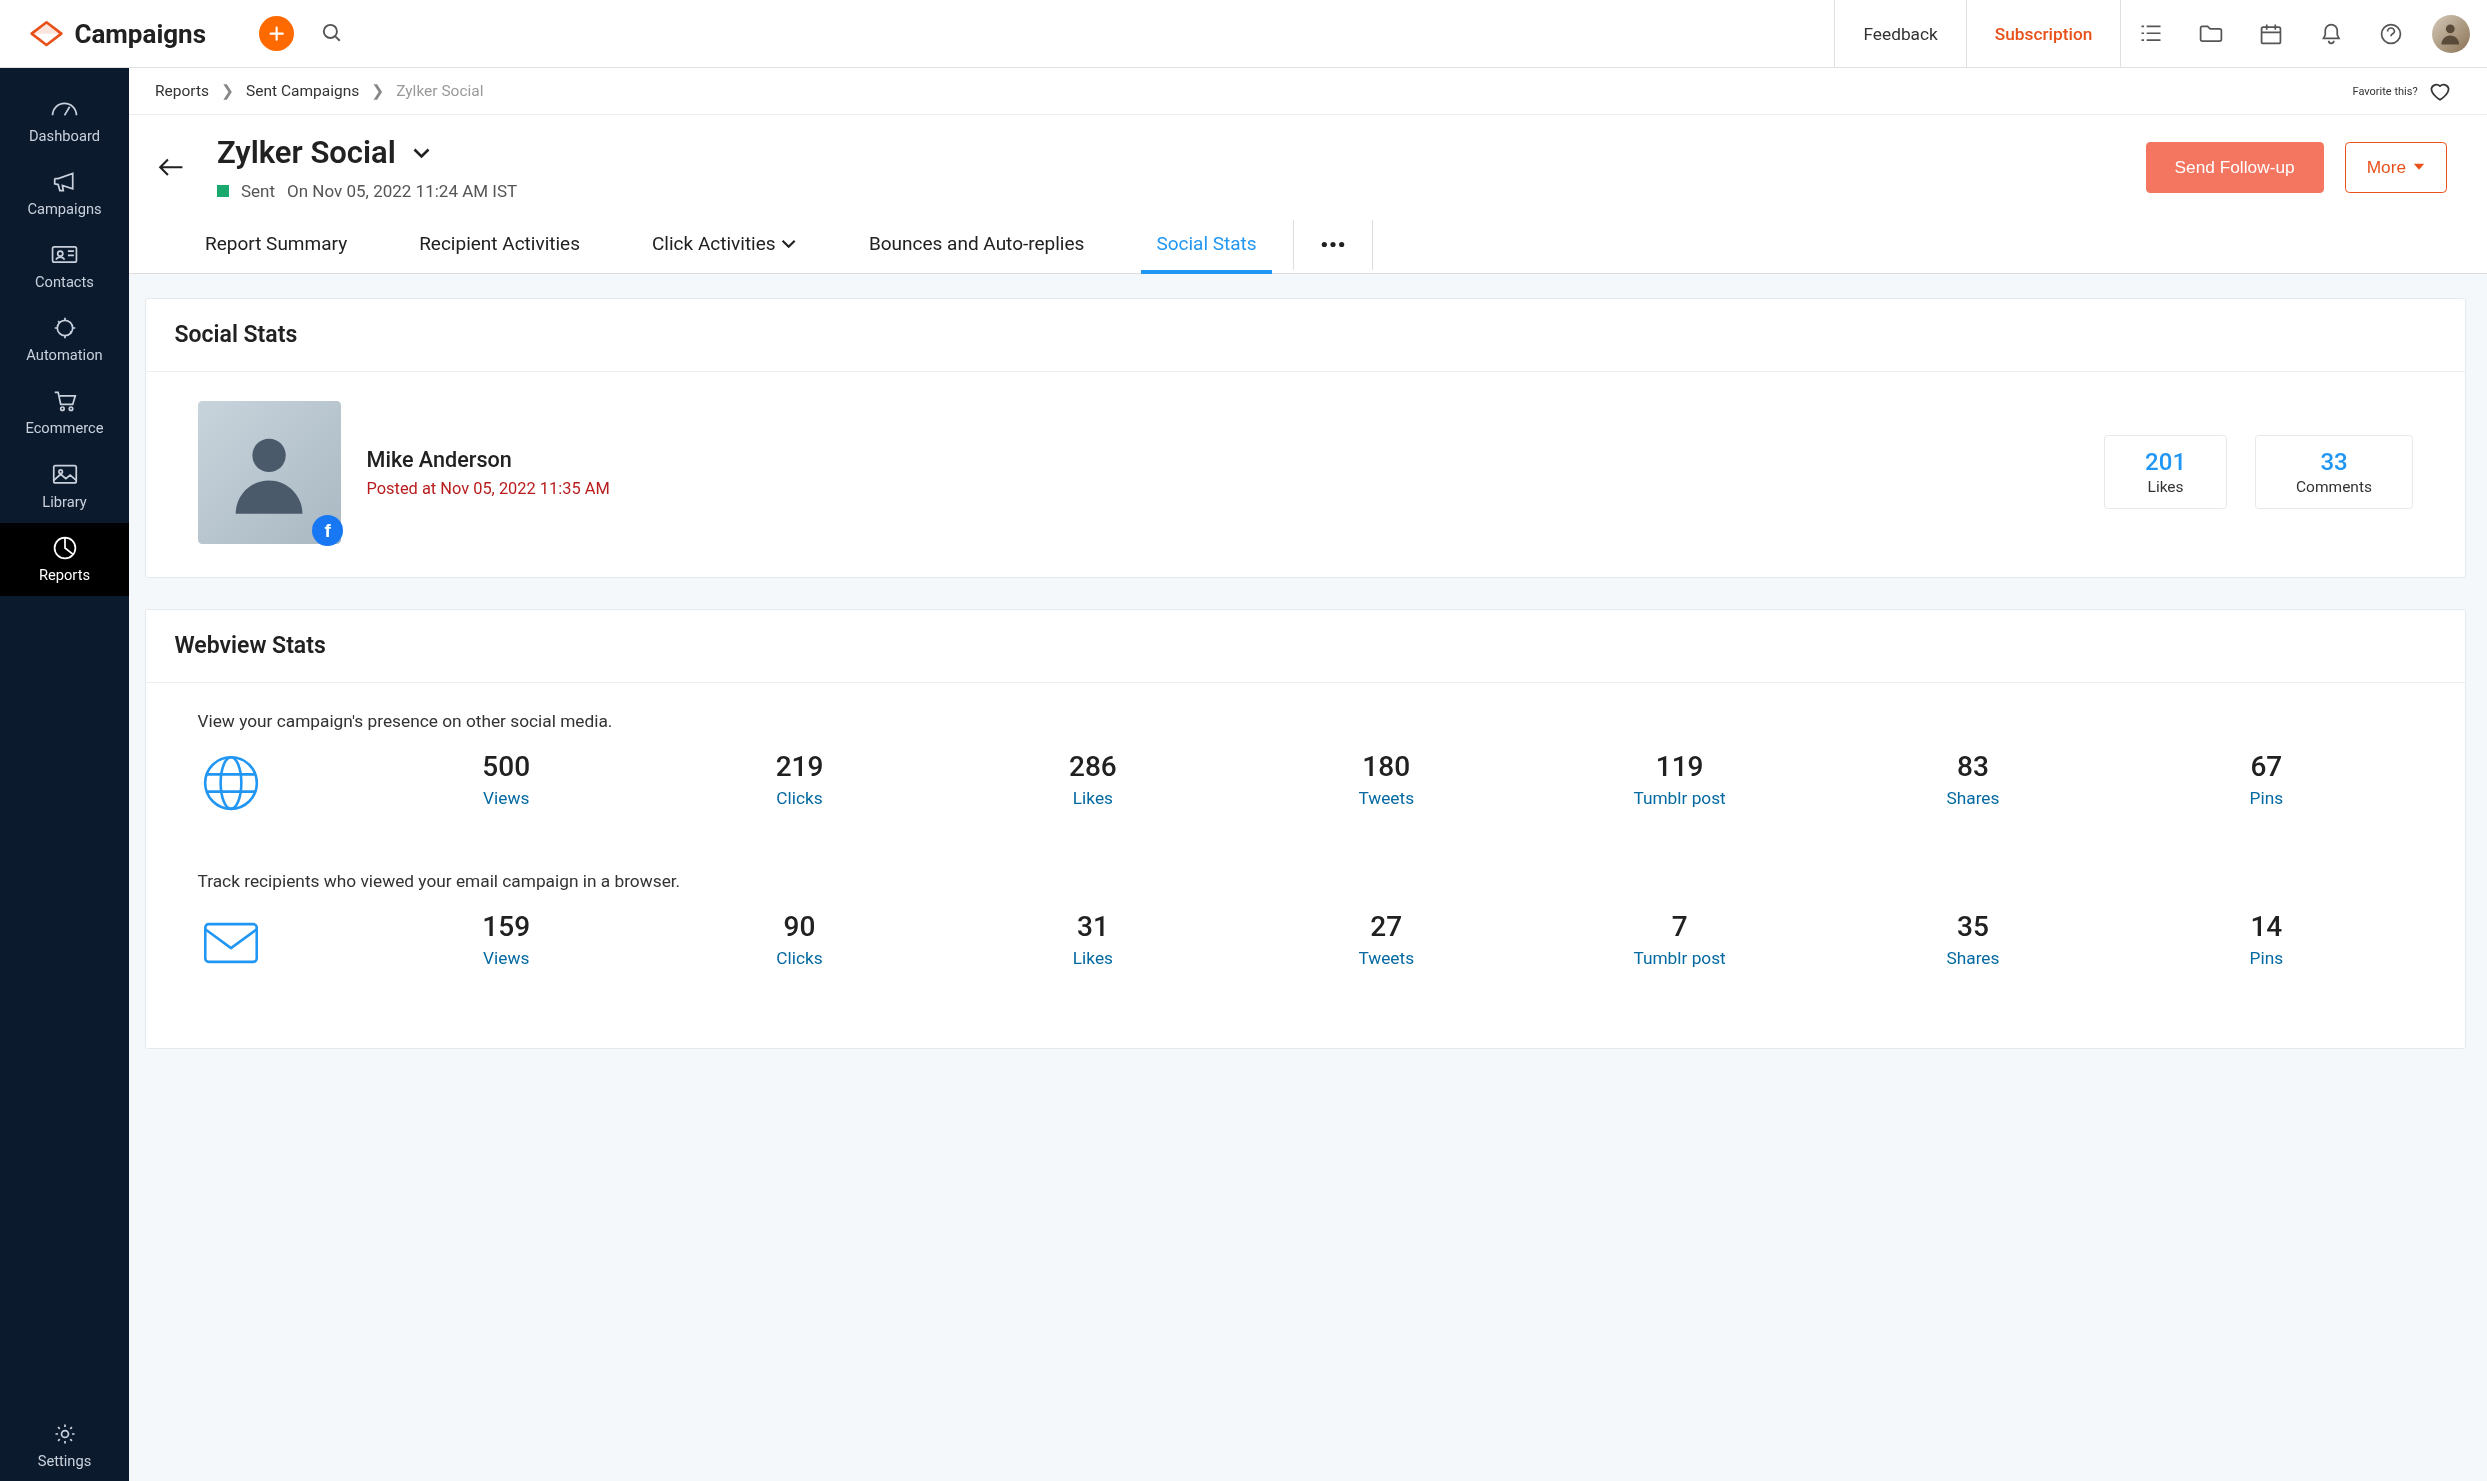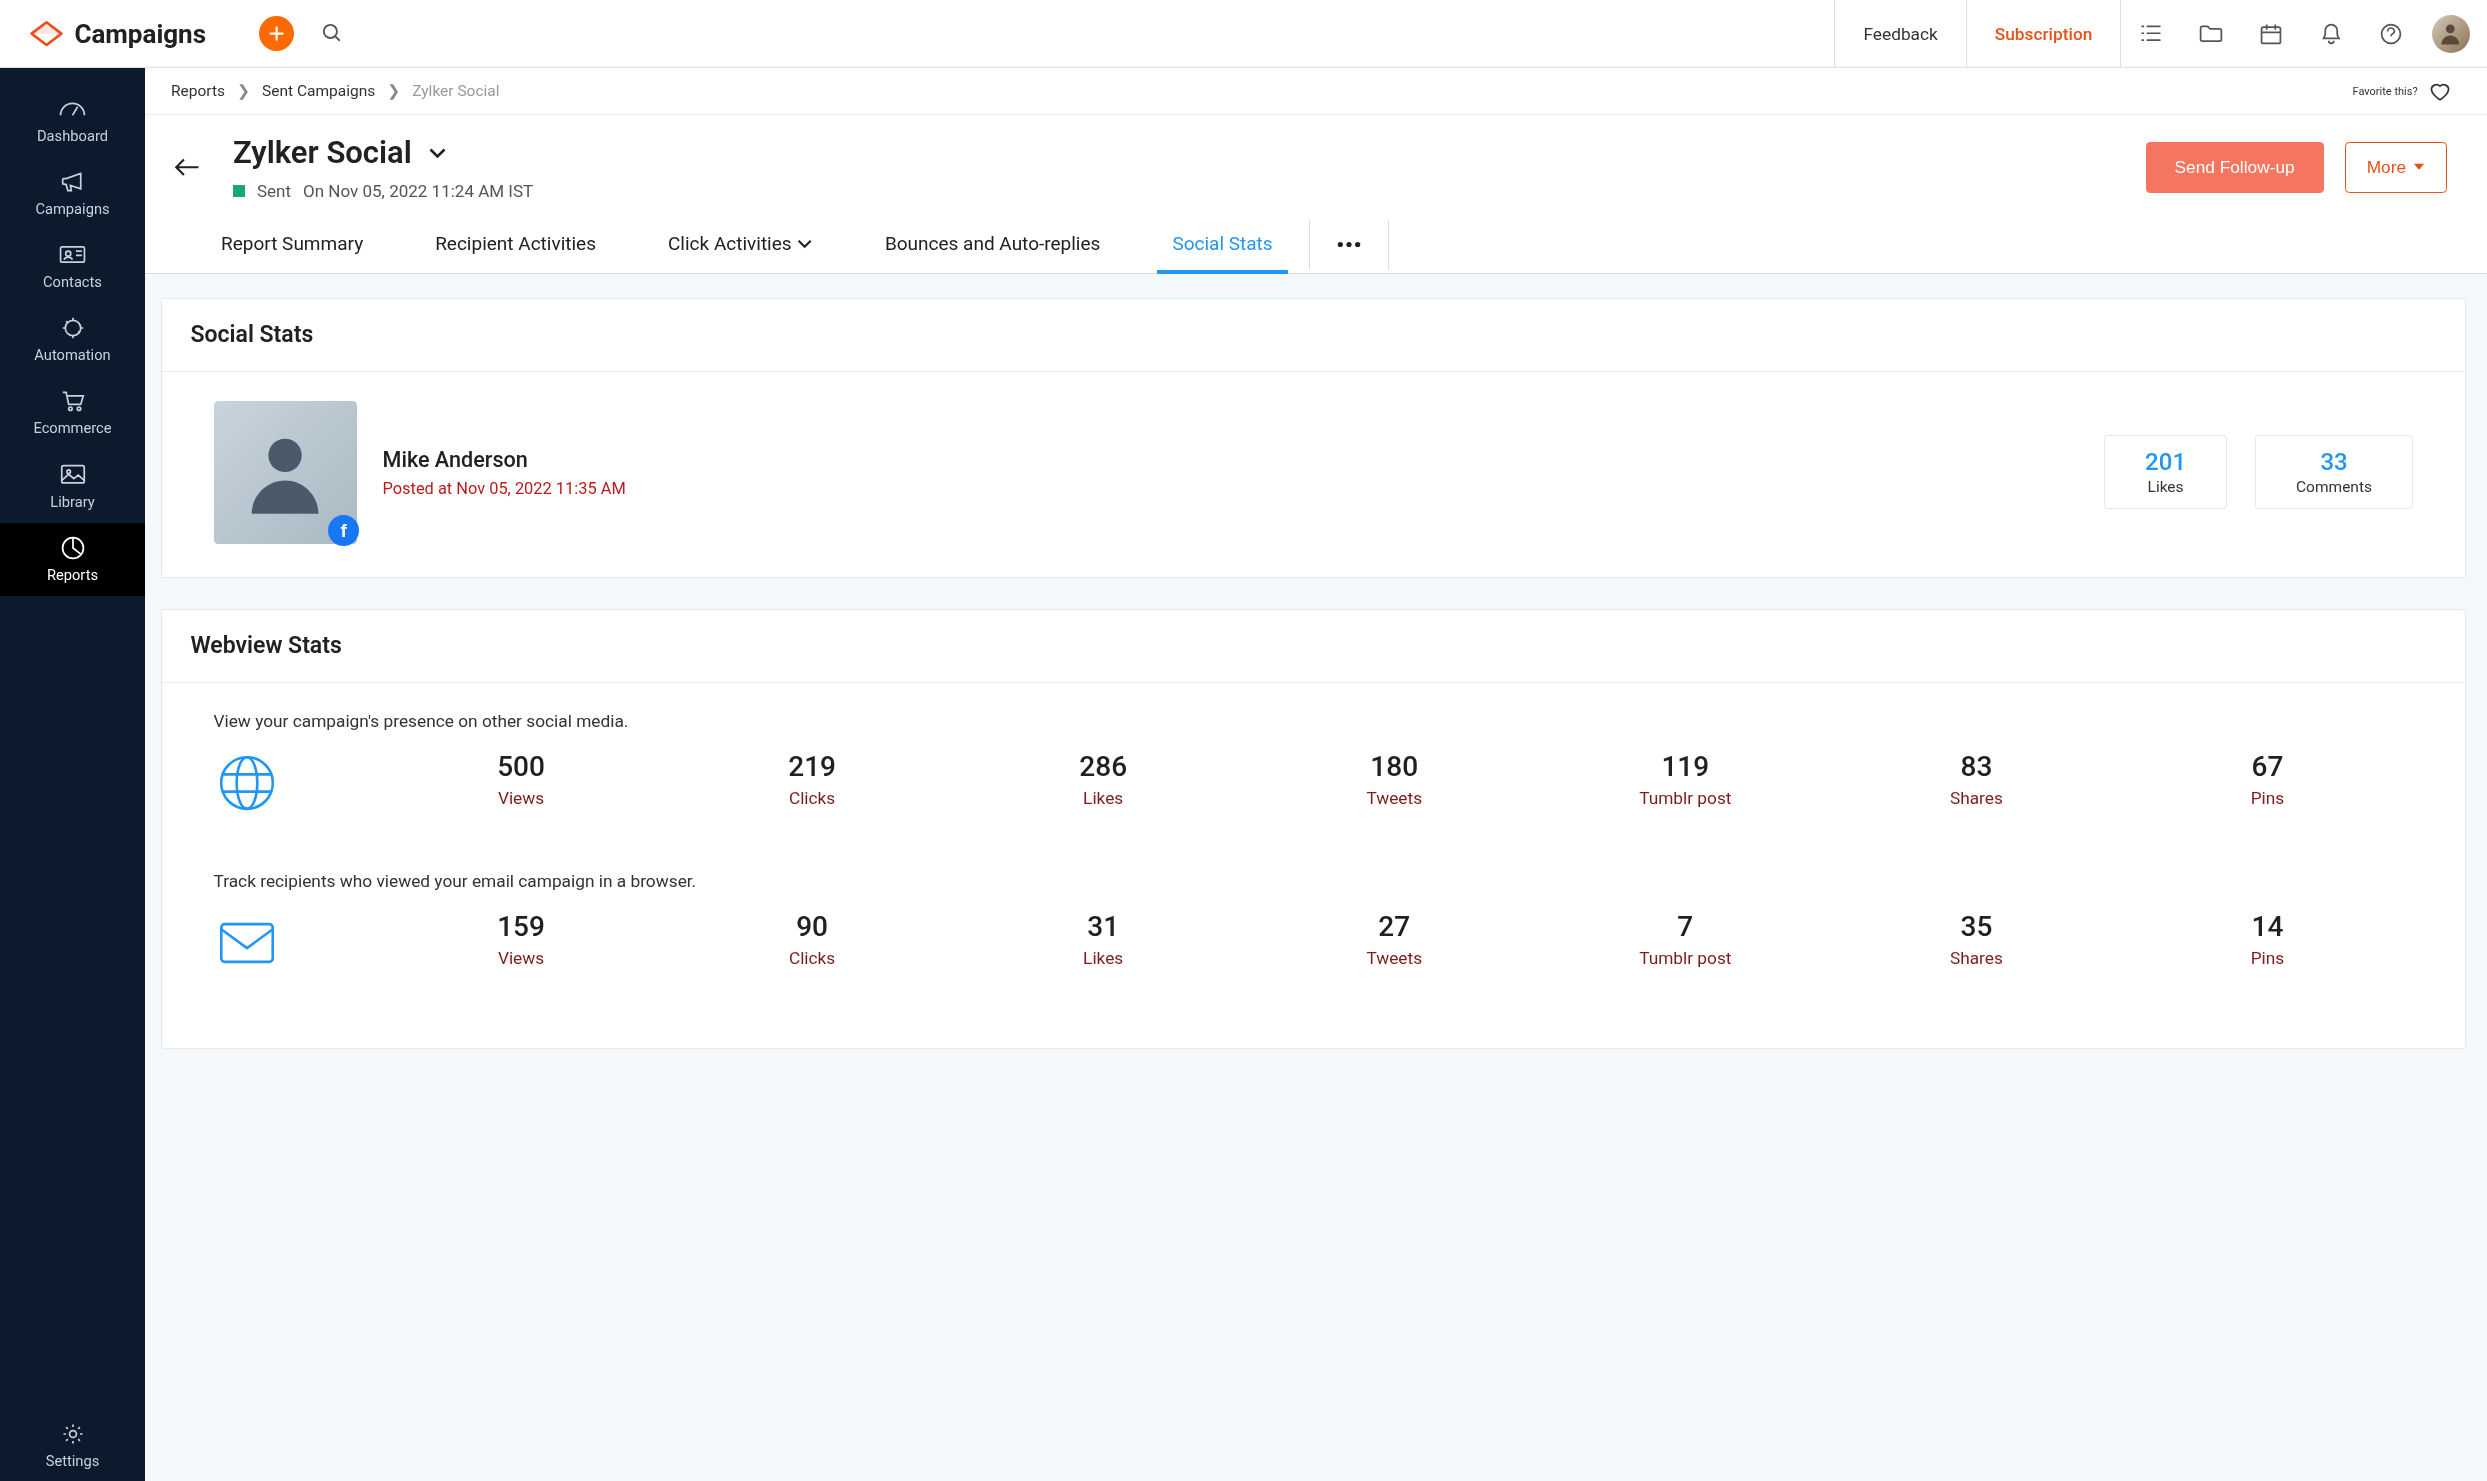--- a/index.html
+++ b/index.html
@@ -17,21 +17,21 @@
 .top-header-right { display: flex; align-items: center; height: 100%; }
 .top-link { padding: 0 28px; font-size: 17.3px; height: 100%; display: flex; align-items: center; border-left: 0.9px solid #e0e0e0; }
 .top-link.feedback { color: #333; }
 .top-link.subscription { color: #e8511a; font-weight: 500; }
 .icon-group { display: flex; align-items: center; height: 100%; border-left: 0.9px solid #e0e0e0; }
 .icon-btn { width: 60px; height: 100%; display: flex; align-items: center; justify-content: center; color: #555; }
 .avatar-img { width: 38px; height: 38px; border-radius: 50%; background: linear-gradient(135deg, #d4c9b8, #8b7355); margin: 0 17.3px 0 10.4px; display:flex; align-items:center; justify-content:center; }
 
 
 .layout { display: flex; height: calc(1482px - 68px); }
-.sidebar { width: 145px; background: #0c1a2e; display: flex; flex-direction: column; padding-top: 15.5px; justify-content: center; }
+.sidebar { width: 129px; background: #0c1a2e; display: flex; flex-direction: column; padding-top: 15.5px; justify-content: center; }
 .sidebar-item { display: flex; flex-direction: column; align-items: center; gap: 5.2px; padding: 12px 0; color: #c9d1dc; cursor: pointer; font-size: 14.7px; }
 .sidebar-item.active { background: #000; color: #fff; }
 .sidebar-item-icon { width: 29px; height: 26px; display: flex; align-items: center; justify-content: center; }
 .sidebar-spacer { flex: 1; }
 
 
 .main { flex: 1; display: flex; flex-direction: column; background: #fff; overflow: hidden; }
 
 
 .breadcrumb-bar { height: 47px; padding: 0 35px 0 26px; display: flex; align-items: center; border-bottom: 0.9px solid #eee; font-size: 15.5px; color: #444; }
@@ -82,21 +82,21 @@
 .stat-box .lbl { font-size: 15.5px; color: #333; margin-top: 1.7px; }
 
 
 .webview-body { padding: 28px 52px 17.3px 52px; }
 .webrow-desc { font-size: 17.3px; color: #333; margin-bottom: 19px; }
 .webrow { display: flex; align-items: flex-start; margin-bottom: 54px; }
 .webrow-icon { width: 67px; height: 67px; flex-shrink: 0; display: flex; align-items: center; justify-content: center; margin-right: 95px; }
 .webrow-stats { flex: 1; display: grid; grid-template-columns: repeat(6, 1fr); gap: 0; }
 .wstat { text-align: center; }
 .wstat .n { font-size: 28px; font-weight: 500; margin-bottom: 5.2px; }
-.wstat .l { font-size: 17.3px; color: #7f1d1d; }
+.wstat .l { font-size: 17.3px; color: #0369a1; }
 
 svg { display: block; }
 
 
 .post-avatar svg, .avatar-img svg { width: 70%; height: 70%; }
 </style>
 </head>
 <body>
 
 <div class="top-header">

